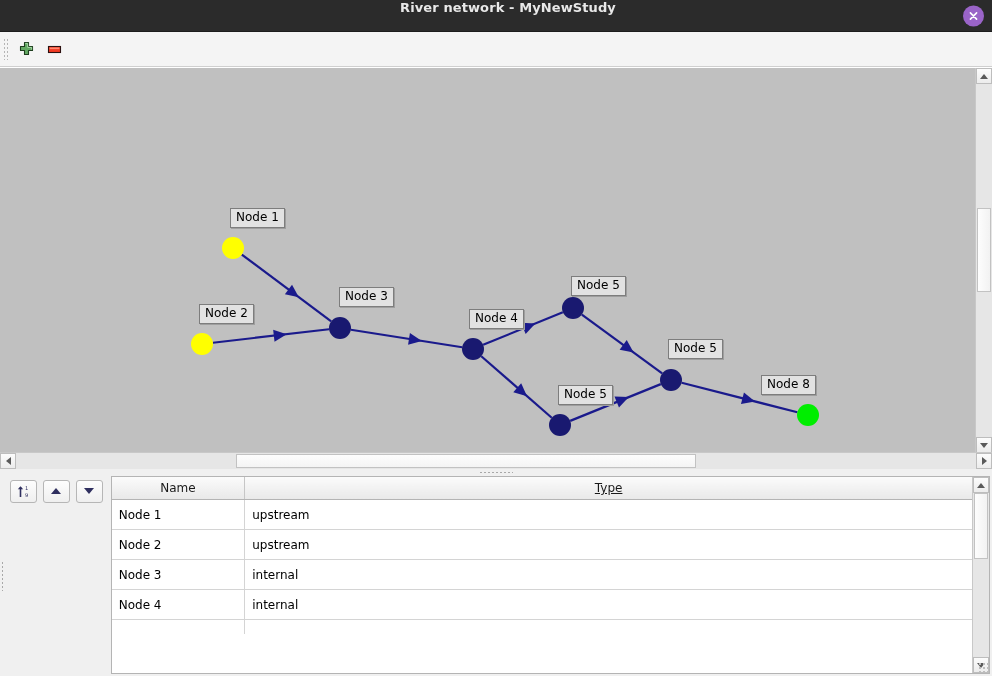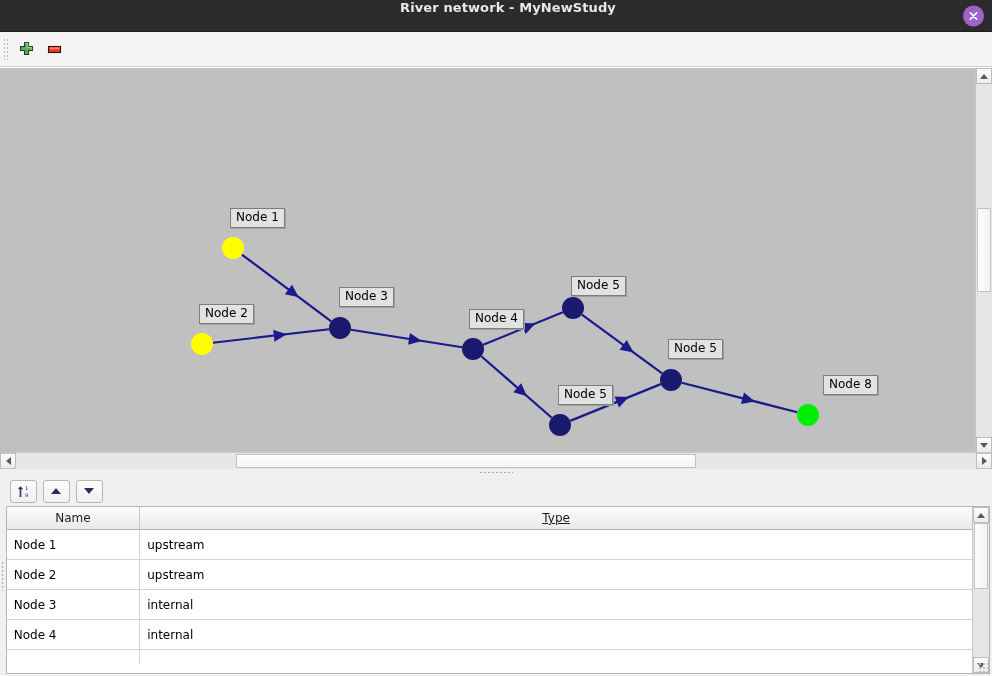--- a/index.html
+++ b/index.html
@@ -192,21 +192,21 @@
 
   
   .bottom {
     flex: 1 1 auto;
     display: flex;
     background: #f0f0f0;
     min-height: 0;
   }
   .pane {
     display: flex;
-    flex-direction: column;
+    flex-direction: row;
     min-width: 0;
     background: #f0f0f0;
   }
   .pane-left { width: 708px; }
   .vsplitter {
     width: 6px;
     background: #f0f0f0;
     display: flex;
     align-items: center;
     justify-content: center;
@@ -398,21 +398,21 @@
           </g>
       </svg>
       <div id="labels-layer">
           <div class="node-label" style="left: 227px; top: 140px;">Node 1</div>
           <div class="node-label" style="left: 196px; top: 236px;">Node 2</div>
           <div class="node-label" style="left: 336px; top: 219px;">Node 3</div>
           <div class="node-label" style="left: 466px; top: 241px;">Node 4</div>
           <div class="node-label" style="left: 568px; top: 208px;">Node 5</div>
           <div class="node-label" style="left: 555px; top: 317px;">Node 5</div>
           <div class="node-label" style="left: 665px; top: 271px;">Node 5</div>
-          <div class="node-label" style="left: 820px; top: 307px;">Node 8</div>
+          <div class="node-label" style="left: 758px; top: 307px;">Node 8</div>
         </div>
     </div>
 
     <div class="vscroll">
       <div class="sb-btn">
           <div class="sb-arrow-up"></div>
         </div>
       <div class="sb-track">
         <div class="sb-thumb" style="top:124px;height:84px;"></div>
       </div>

